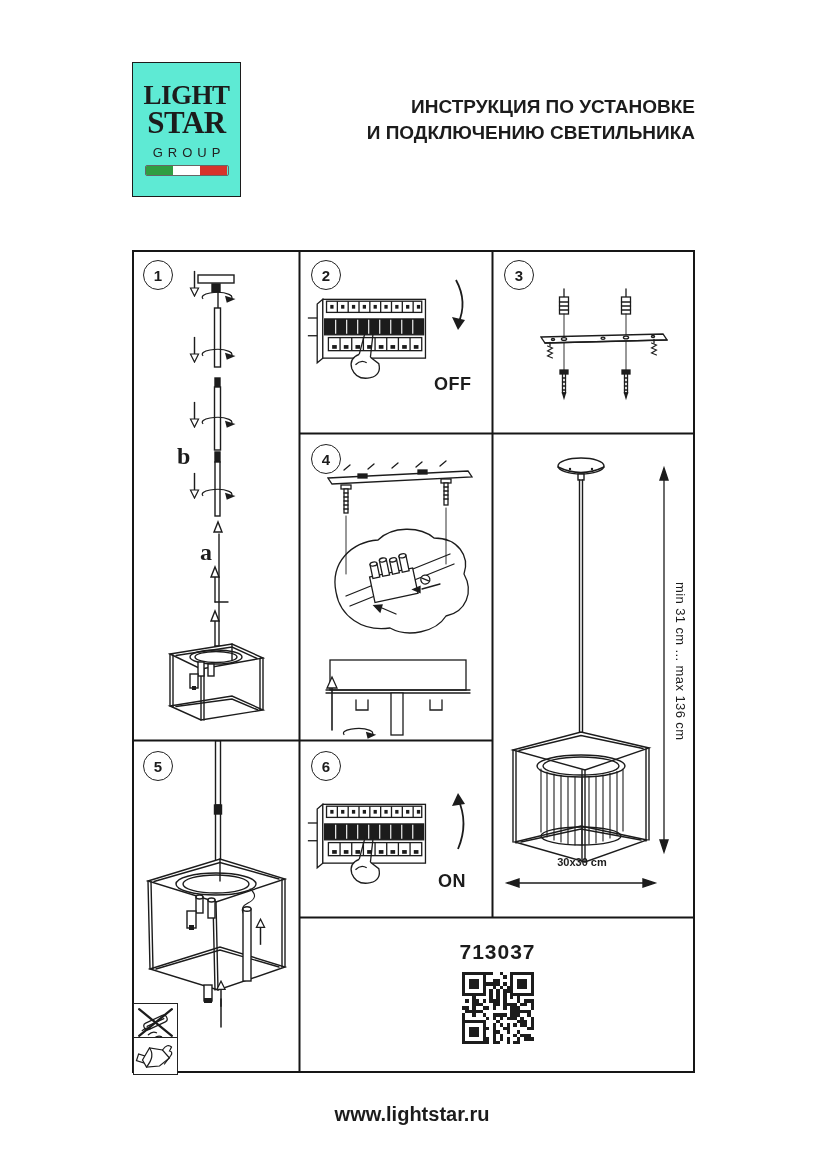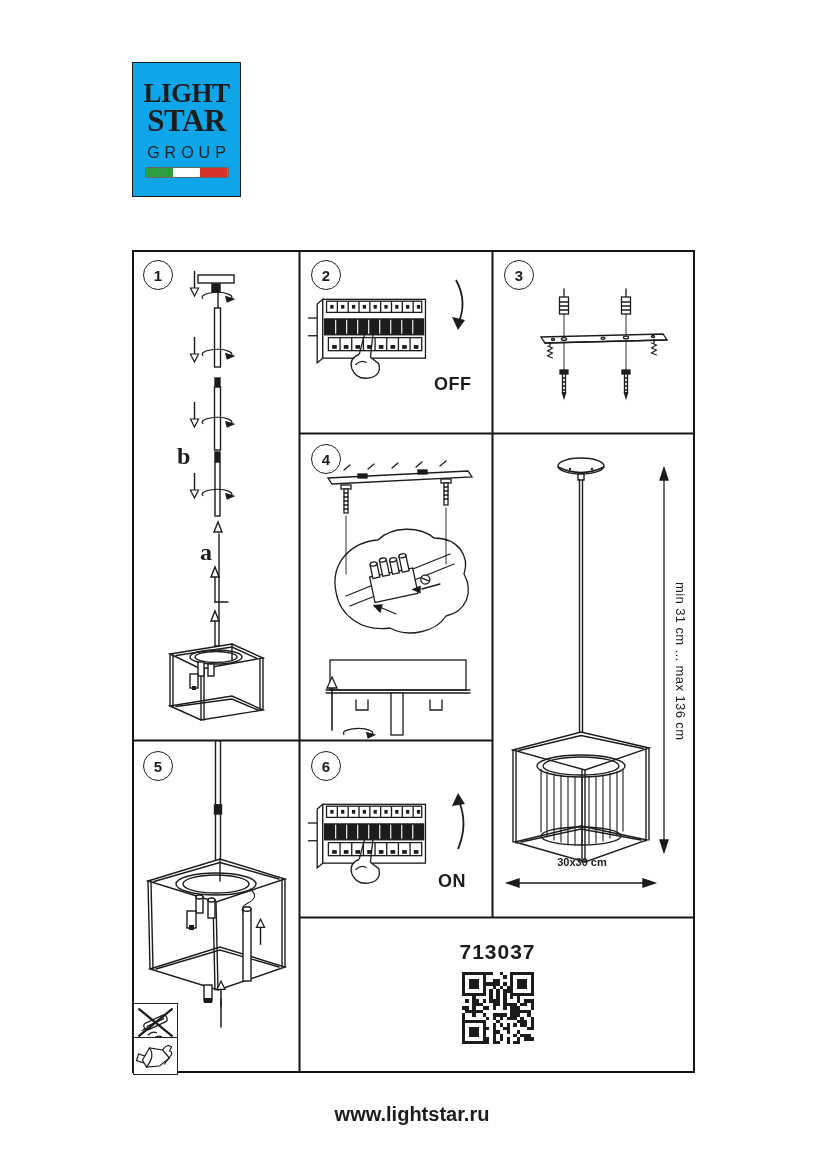--- a/index.html
+++ b/index.html
@@ -1,24 +1,24 @@
 <!DOCTYPE html>
 <html><head>
 <meta charset="utf-8">
 <style>
   html,body{margin:0;padding:0;background:#fff;}
   .page{position:relative;width:826px;height:1171px;background:#ffffff;color:#1c1c1c;
         font-family:"Liberation Sans",sans-serif;overflow:hidden;}
 
   
   .logo{position:absolute;left:132px;top:62px;width:107px;height:133px;border:1.6px solid #1c1c1c;
-        background:#0ea5e9;display:flex;flex-direction:column;align-items:center;justify-content:center;}
+        background:#5eead4;display:flex;flex-direction:column;align-items:center;justify-content:center;}
   .logo-light{font-family:"Liberation Serif",serif;font-weight:bold;font-size:27px;line-height:.92;letter-spacing:-.5px;}
   .logo-star{font-family:"Liberation Serif",serif;font-weight:bold;font-size:31px;line-height:.95;letter-spacing:-.5px;}
-  .logo-group{font-size:16px;letter-spacing:5px;margin-top:8px;margin-left:5px;font-weight:400;color:#222;}
+  .logo-group{font-size:13px;letter-spacing:5px;margin-top:8px;margin-left:5px;font-weight:400;color:#222;}
   .logo-flag{width:82px;height:9px;margin-top:5px;display:flex;border:1px solid #666;border-radius:2px;overflow:hidden;}
   .logo-flag span{flex:1;}
   .hdr{position:absolute;right:131px;top:57px;text-align:right;font-weight:bold;}
   .hdr-series{font-size:18px;line-height:30px;}
   .hdr-title{font-size:19px;line-height:26px;margin-top:37px;}
 
   
   .grid{position:absolute;left:132px;top:250px;width:563px;height:823px;}
   .gridlines{position:absolute;inset:0;}
   .panel{position:absolute;}
@@ -132,20 +132,24 @@
     <div class="logo-group">GROUP</div>
     <div class="logo-flag">
       <span style="background: rgb(47, 158, 65);"></span>
         <span style="background: rgb(255, 255, 255);"></span>
         <span style="background: rgb(214, 51, 43);"></span>
     </div>
   </div>
 
   <div class="hdr">
     <div class="hdr-series">
+    </div>
+    <div class="hdr-title">
+      <div>ИНСТРУКЦИЯ ПО УСТАНОВКЕ</div>
+      <div>И ПОДКЛЮЧЕНИЮ СВЕТИЛЬНИКА</div>
     </div>
   </div>
 
   <div class="grid">
 
     <svg class="gridlines" viewBox="0 0 563 823">
       <g stroke="#161616" stroke-width="2" fill="none">
         <rect x="1" y="1" width="561" height="821"></rect>
         <line x1="167.5" y1="0" x2="167.5" y2="823"></line>
         <line x1="360.5" y1="0" x2="360.5" y2="667"></line>

